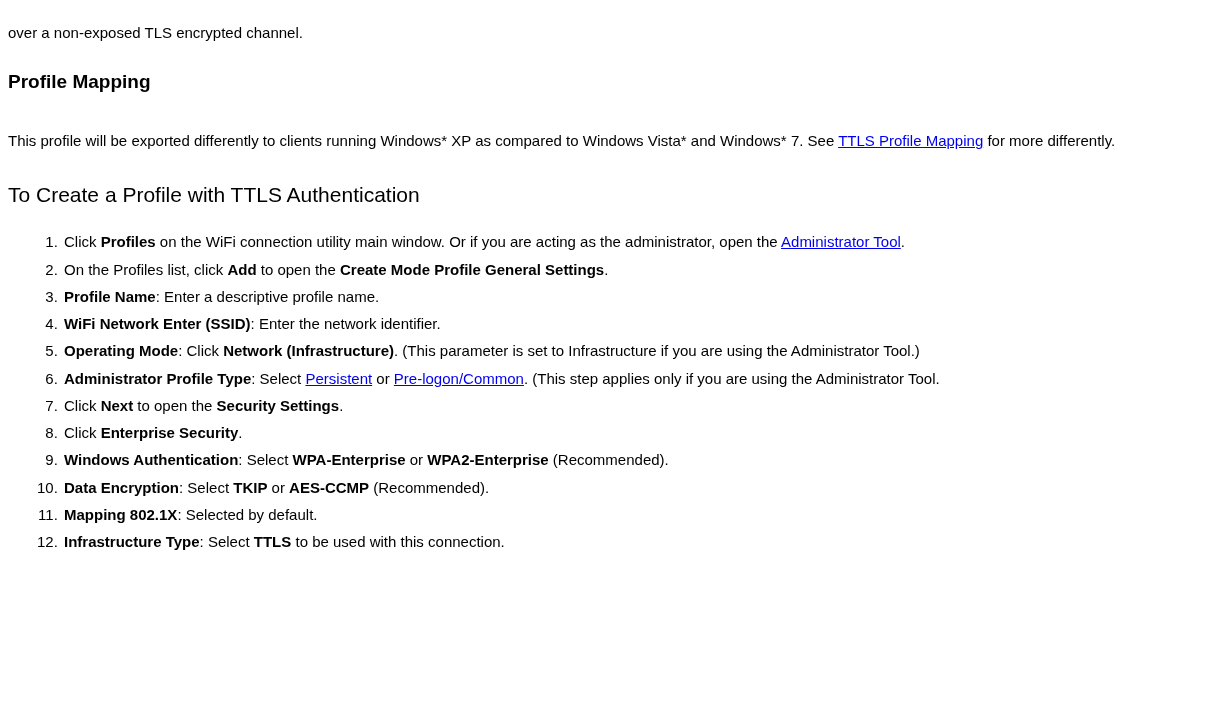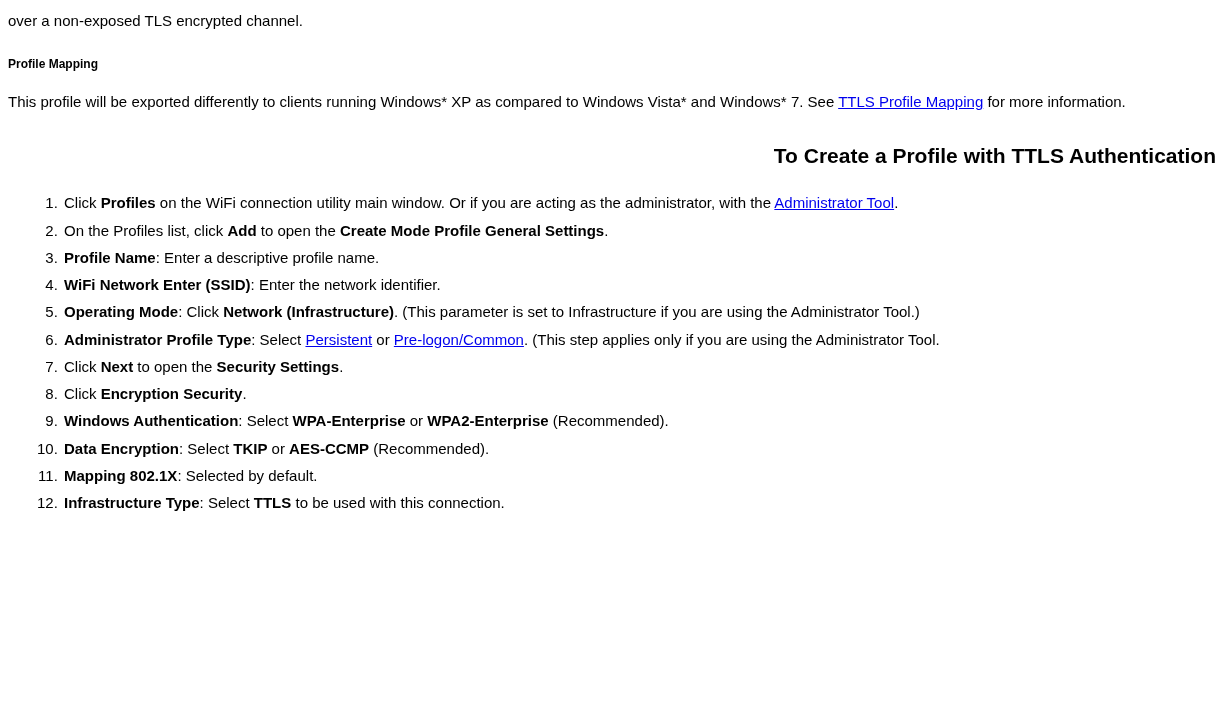--- a/index.html
+++ b/index.html
@@ -7,85 +7,84 @@
     font-size: 15px;
     color: #000;
     margin: 0;
     padding: 6px 8px;
     line-height: 1.45;
     background: #fff;
     width: 1224px;
     box-sizing: border-box;
   }
   h2.section {
-    font-size: 12px;
+    font-size: 19px;
     font-weight: bold;
-    margin: 24px 0 18px 0;
+    margin: 24px 0 35px 0;
   }
   h2.big-section {
     font-size: 21px;
-    font-weight: bold;
+    font-weight: normal;
     margin: 28px 0 20px 0;
-    text-align: right;
   }
   p {
     margin: 14px 0 18px 0;
   }
   a {
     color: #0000EE;
   }
   ol {
     margin: 12px 0 0 0;
     padding-left: 54px;
   }
   ol li {
     padding-left: 2px;
     margin-bottom: 4px;
     line-height: 1.55;
   }
   .bold { font-weight: bold; margin-top: 34px; }
-  .lead-frag { margin-top:4px; }
+  .lead-frag { margin-top:16px; }
 </style>
 </head>
 <body>
 
 <p class="lead-frag">over a non-exposed TLS encrypted channel.</p>
 
 <h2 class="section">Profile Mapping</h2>
 
 <p>
-  <span>This profile will be exported differently to clients running Windows* XP as compared to Windows Vista* and Windows* 7. See </span><a href="#">TTLS Profile Mapping</a><span> for more information.</span>
+  <span>This profile will be exported differently to clients running Windows* XP as compared to Windows Vista* and Windows* 7. See </span><a href="#">TTLS Profile Mapping</a><span> for more differently.</span>
 </p>
 
 <h2 class="big-section">To Create a Profile with TTLS Authentication</h2>
 
 <ol>
   <li>
-    <span>Click </span><span class="bold">Profiles</span><span> on the WiFi connection utility main window. Or if you are acting as the administrator, with the </span><a href="#">Administrator Tool</a><span>.</span>
+    <span>Click </span><span class="bold">Profiles</span><span> on the WiFi connection utility main window. Or if you are acting as the administrator, open the </span><a href="#">Administrator Tool</a><span>.</span>
   </li>
   <li>
     <span>On the Profiles list, click </span><span class="bold">Add</span><span> to open the </span><span class="bold">Create Mode Profile General Settings</span><span>.</span>
   </li>
   <li>
     <span class="bold">Profile Name</span><span>: Enter a descriptive profile name.</span>
   </li>
   <li>
     <span class="bold">WiFi Network Enter (SSID)</span><span>: Enter the network identifier.</span>
   </li>
   <li>
     <span class="bold">Operating Mode</span><span>: Click </span><span class="bold">Network (Infrastructure)</span><span>. (This parameter is set to Infrastructure if you are using the Administrator Tool.)</span>
   </li>
   <li>
     <span class="bold">Administrator Profile Type</span><span>: Select </span><a href="#">Persistent</a><span> or </span><a href="#">Pre-logon/Common</a><span>. (This step applies only if you are using the Administrator Tool.</span>
   </li>
   <li>
     <span>Click </span><span class="bold">Next</span><span> to open the </span><span class="bold">Security Settings</span><span>.</span>
   </li>
   <li>
-    <span>Click </span><span class="bold">Encryption Security</span><span>.</span>
+    <span>Click </span><span class="bold">Enterprise Security</span><span>.</span>
   </li>
   <li>
     <span class="bold">Windows Authentication</span><span>: Select </span><span class="bold">WPA-Enterprise</span><span> or </span><span class="bold">WPA2-Enterprise</span><span> (Recommended).</span>
   </li>
   <li>
     <span class="bold">Data Encryption</span><span>: Select </span><span class="bold">TKIP</span><span> or </span><span class="bold">AES-CCMP</span><span> (Recommended).</span>
   </li>
   <li>
     <span class="bold">Mapping 802.1X</span><span>: Selected by default.</span>
   </li>

